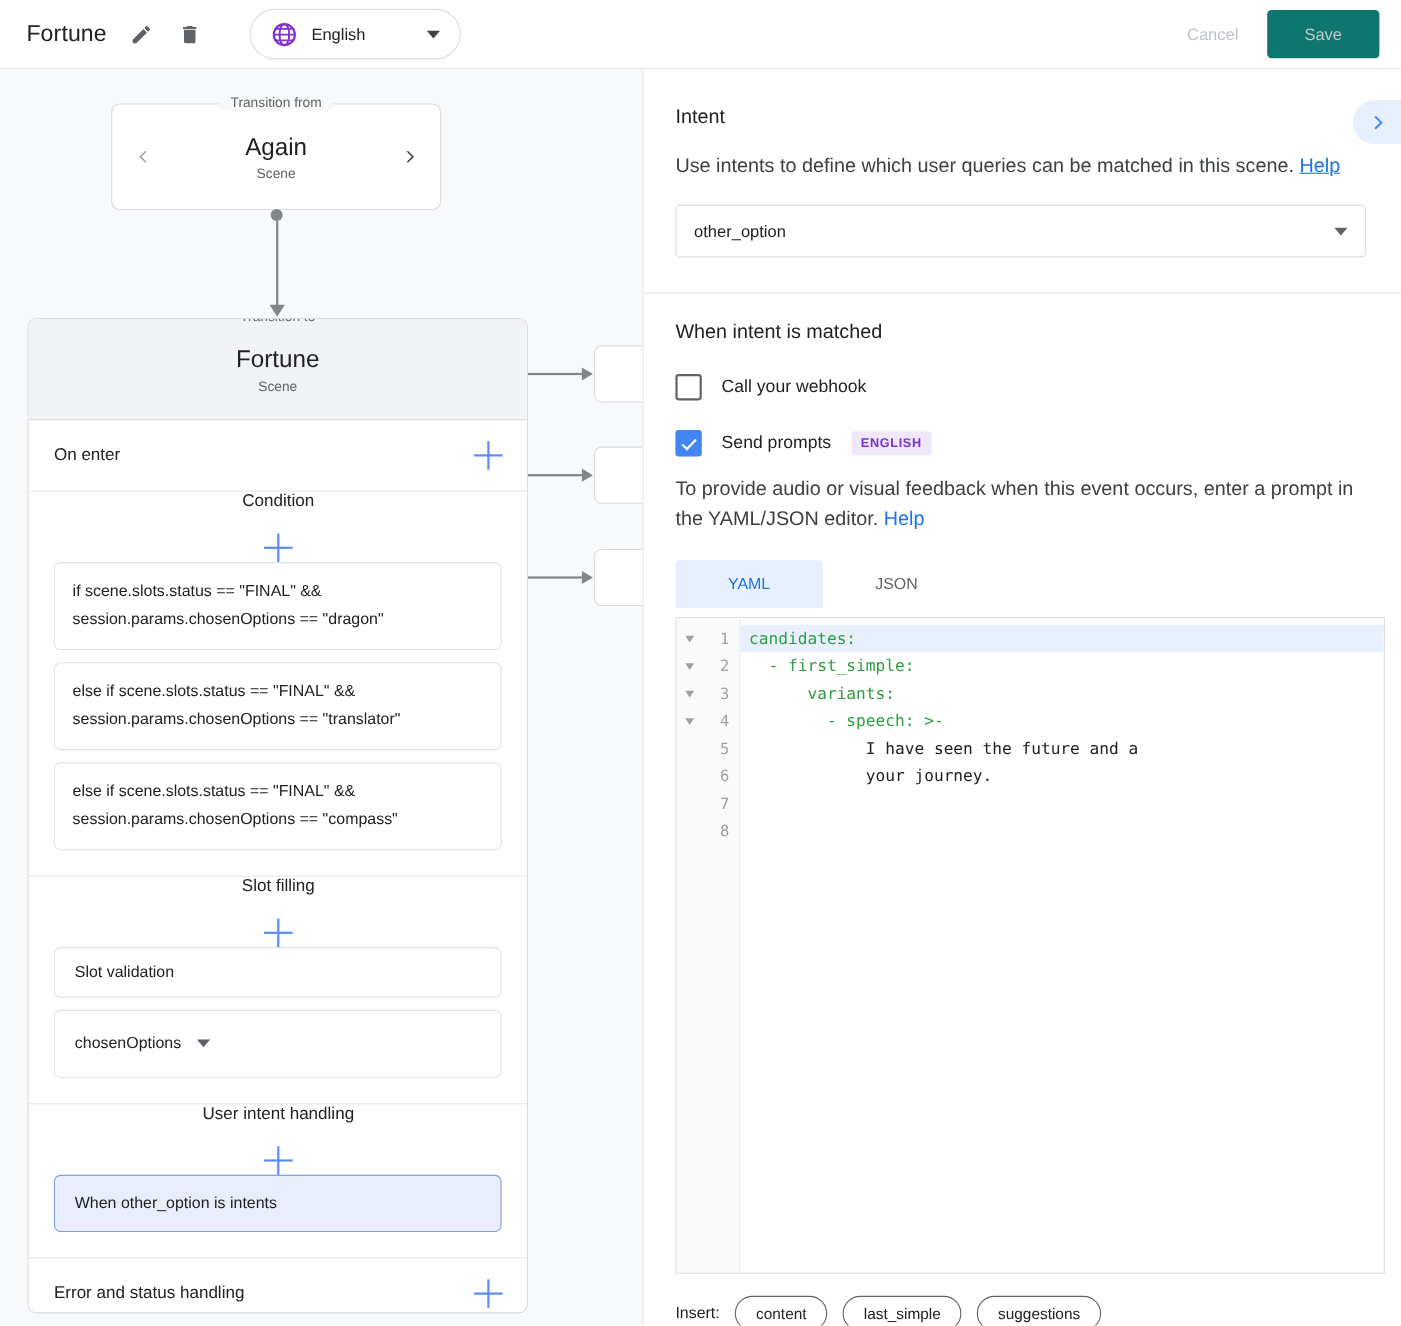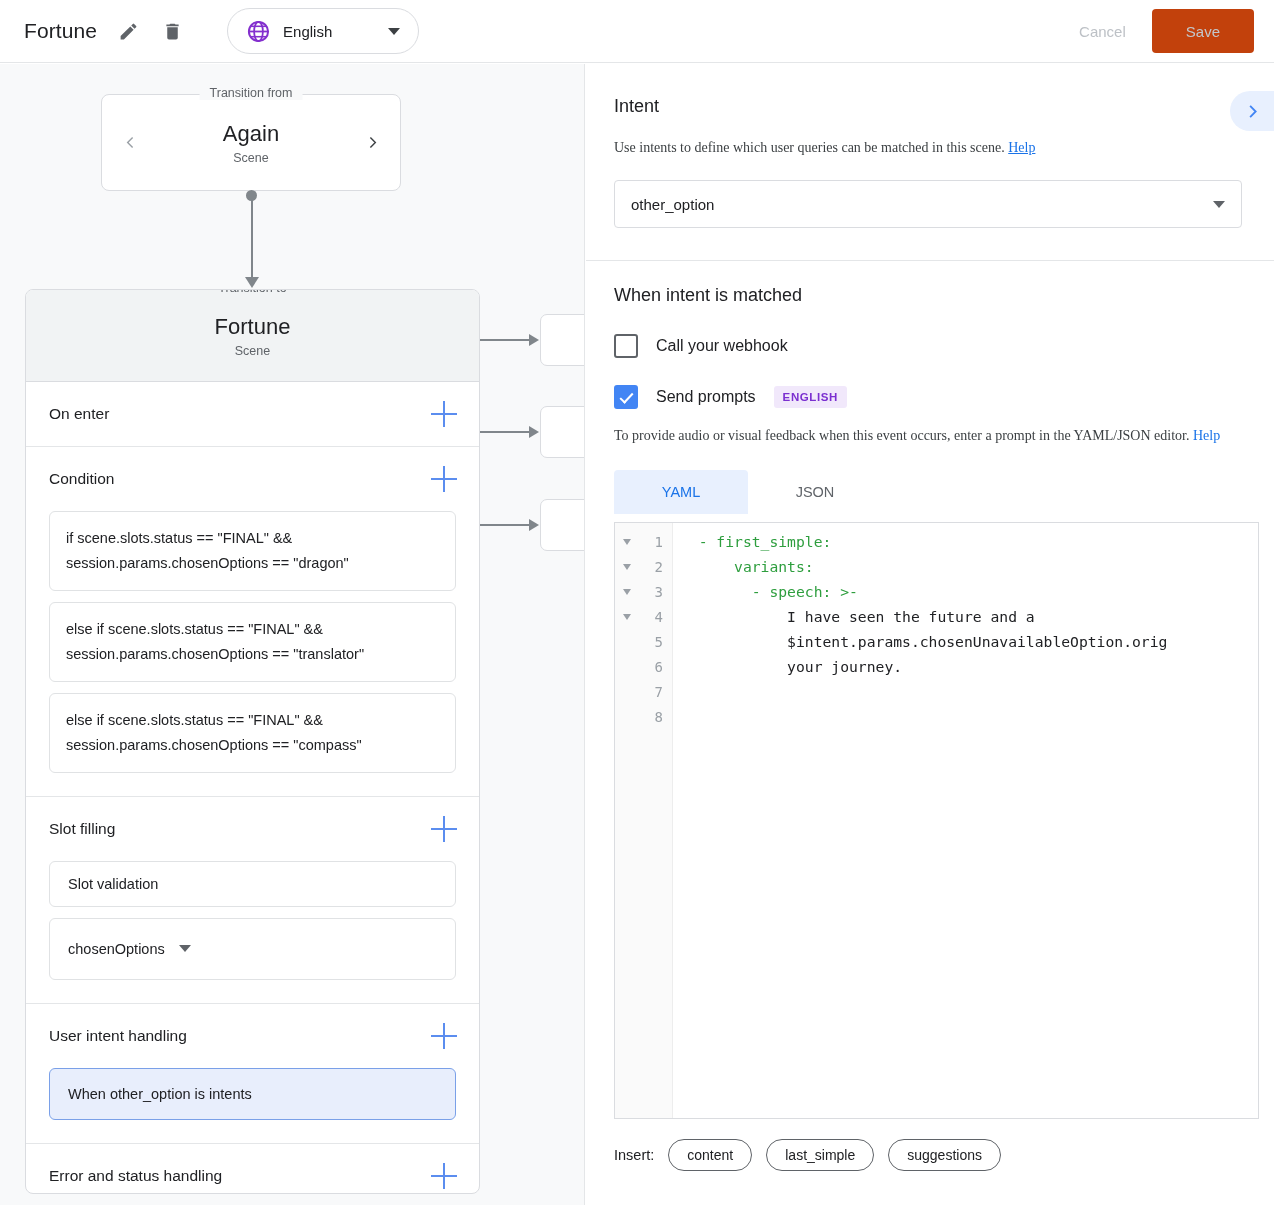--- a/index.html
+++ b/index.html
@@ -52,21 +52,21 @@
     height: 40px; padding: 0 22px;
     display: flex; align-items: center; justify-content: center;
     font-size: 15px; color: #bdc1c6;
     border: none; background: transparent; border-radius: 4px;
     cursor: default;
   }
   .btn-flat-disabled {
     height: 44px; padding: 0 34px;
     display: flex; align-items: center; justify-content: center;
     font-size: 15px; color: #c3c7cb;
-    background: #c2410c; border: none; border-radius: 4px;
+    background: #0f766e; border: none; border-radius: 4px;
     cursor: default;
   }
 
   
   .left-pane {
     position: absolute; left: 0; top: 64px;
     width: 585px; height: 1141px;
     background: #f8f9fa;
     border-right: 1px solid #e4e6e8;
     overflow: hidden;
@@ -152,20 +152,21 @@
   .plus-btn::before, .plus-btn::after {
     content: ""; position: absolute; background: #5b8def;
   }
   .plus-btn::before { left: 0; top: 12px; width: 26px; height: 2px; }
   .plus-btn::after  { top: 0; left: 12px; height: 26px; width: 2px; }
 
   .sec-block { padding: 0 0 12px 0; border-bottom: 1px solid #e4e6e8; }
   .sec-head {
     height: 64px; display: flex; align-items: center;
     padding: 0 22px 0 23px;
+    flex-direction: column;
   }
   .item-card {
     margin: 0 23px 11px 23px;
     border: 1px solid #e0e2e4; border-radius: 6px;
     background: #ffffff;
     padding: 14px 16px;
     min-height: 52px;
     display: flex; align-items: center;
     cursor: pointer;
   }
@@ -216,21 +217,21 @@
     position: absolute; left: 529px;
     width: 0; height: 0;
     border-top: 6px solid transparent;
     border-bottom: 6px solid transparent;
     border-left: 10px solid #80868b;
   }
 
   
   .rp-pad { padding: 0 28px; }
   .rp-title { font-size: 18px; color: #202124; padding-top: 32px; }
-  .rp-desc { font-size: 14px; color: #3c4043; margin-top: 20px; line-height: 1.5; font-family: Liberation Serif, serif; }
+  .rp-desc { font-size: 18px; color: #3c4043; margin-top: 20px; line-height: 1.5; }
   .link { color: #1a73e8; text-decoration: underline; cursor: pointer; }
   .link-plain { color: #1a73e8; text-decoration: none; cursor: pointer; }
 
   #intent-select {
     margin-top: 22px;
     height: 48px; width: 628px;
     border: 1px solid #dadce0; border-radius: 4px;
     background: #fff; display: flex; align-items: center;
     padding: 0 16px; cursor: pointer;
   }
@@ -546,25 +547,25 @@
             <span class="lineno">6</span>
           </div>
         <div class="gutter-row">
             <span class="lineno">7</span>
           </div>
         <div class="gutter-row">
             <span class="lineno">8</span>
           </div>
       </div>
       <div id="code-area">
+        <div class="code-row hl"><span class="ykey">candidates:</span></div>
         <div class="code-row"><span class="ykey">  - first_simple:</span></div>
         <div class="code-row"><span class="ykey">      variants:</span></div>
         <div class="code-row"><span class="ykey">        - speech: &gt;-</span></div>
         <div class="code-row"><span>            I have seen the future and a</span></div>
-        <div class="code-row"><span>            $intent.params.chosenUnavailableOption.orig</span></div>
         <div class="code-row"><span>            your journey.</span></div>
         <div class="code-row"><span></span></div>
       </div>
     </div>
 
     <div class="insert-row">
       <span class="insert-label">Insert:</span>
       <span class="chip">content</span>
       <span class="chip">last_simple</span>
       <span class="chip">suggestions</span>

